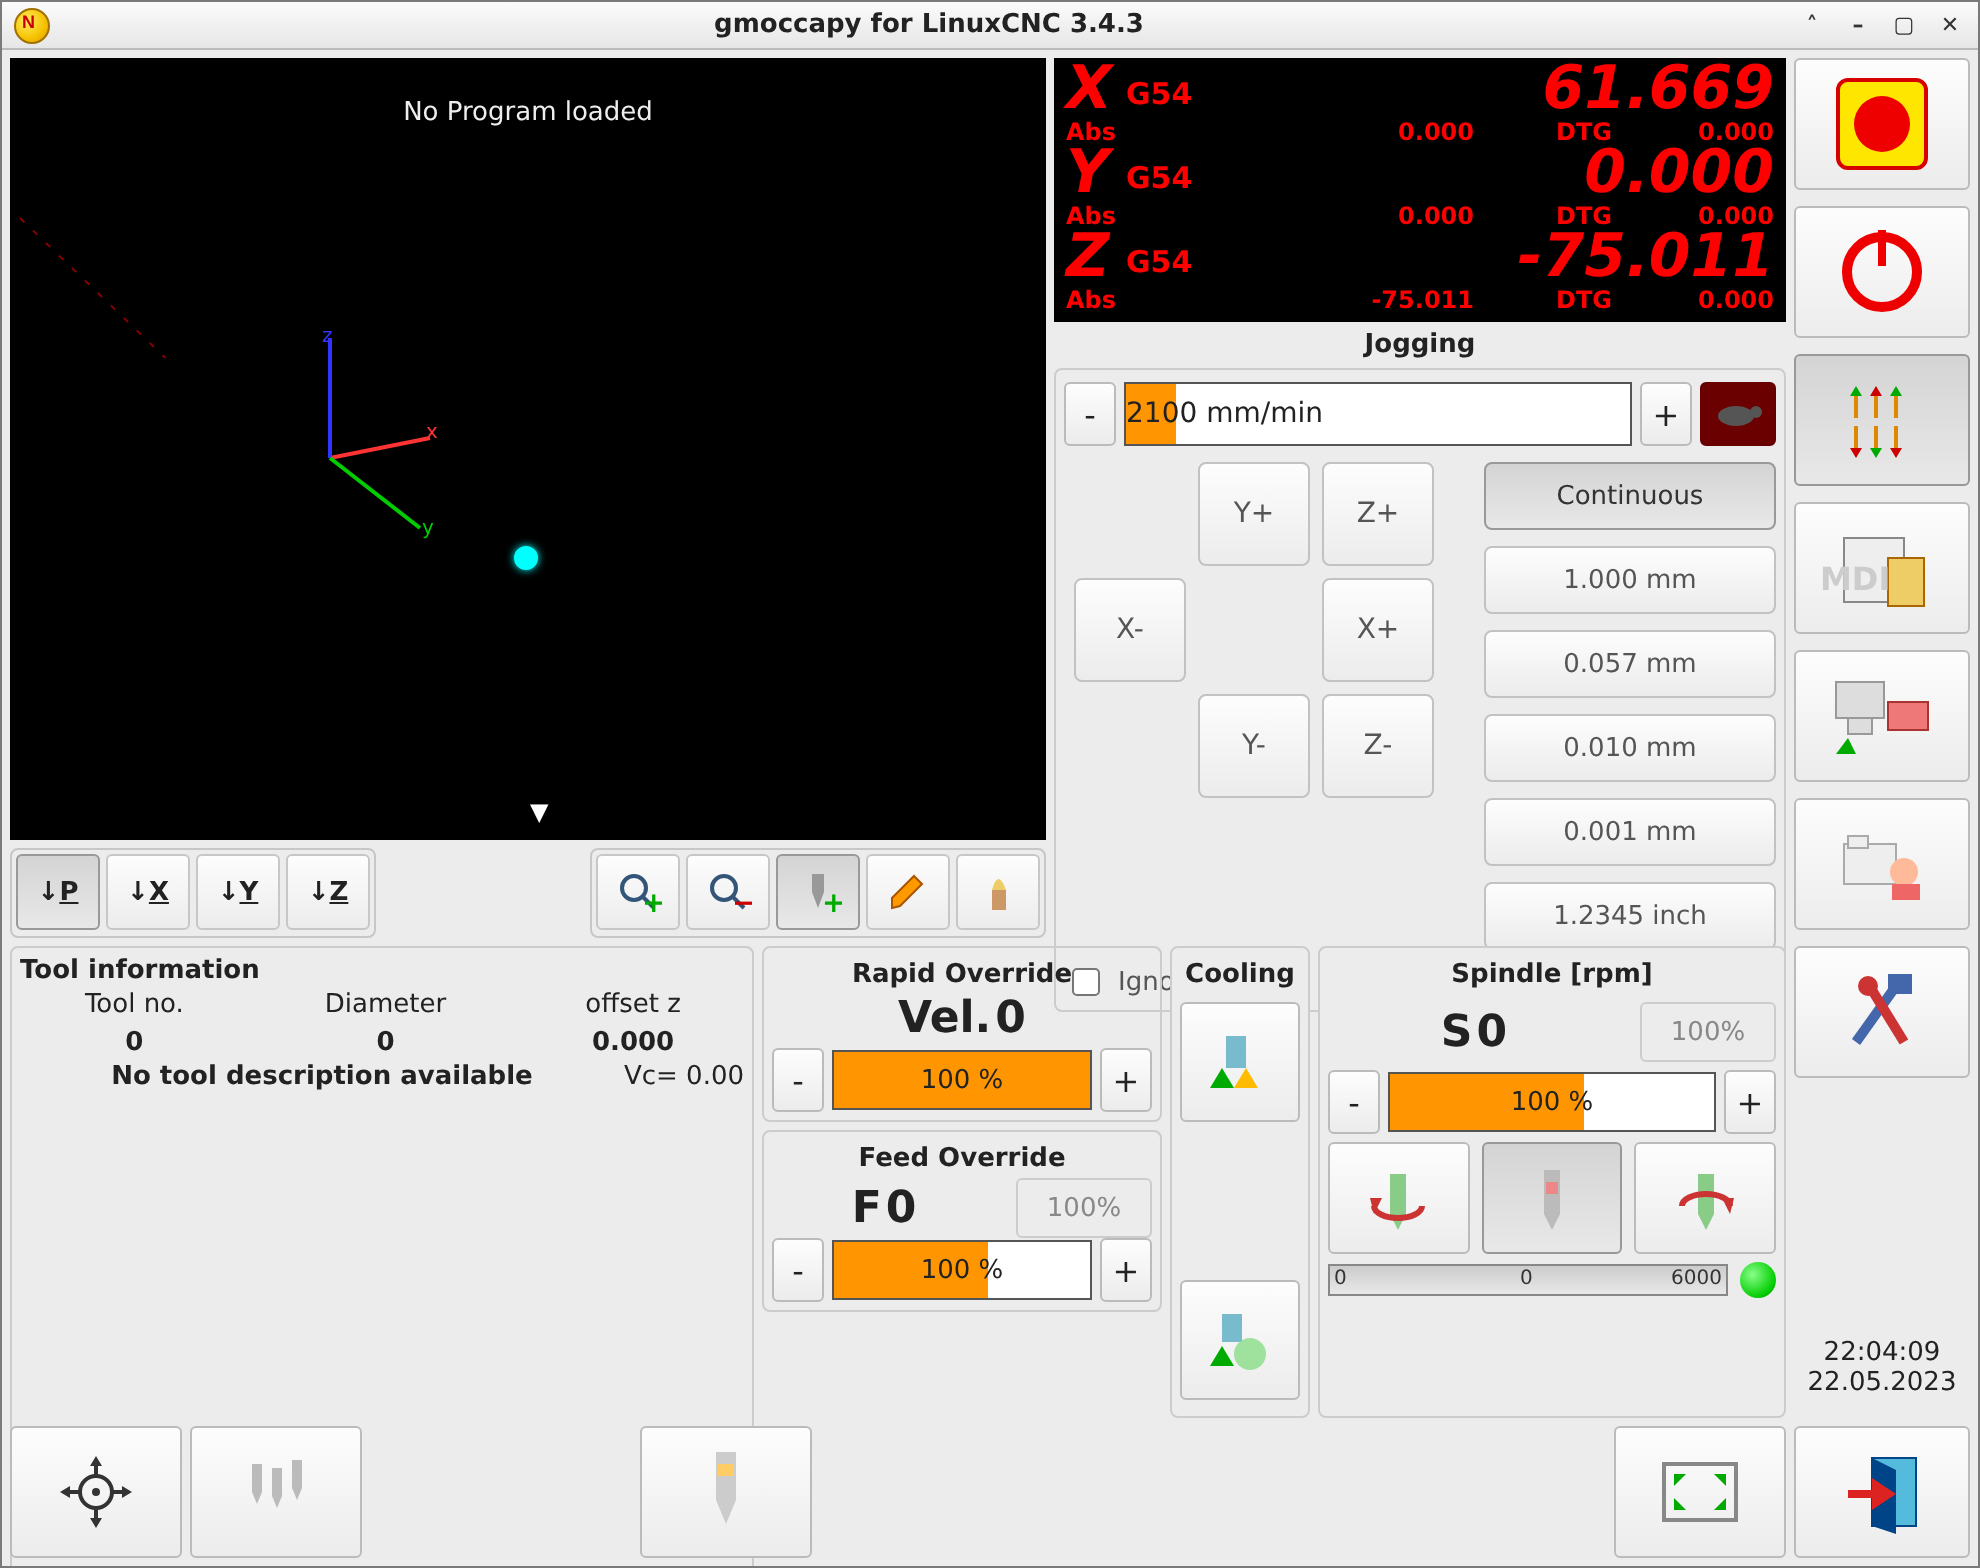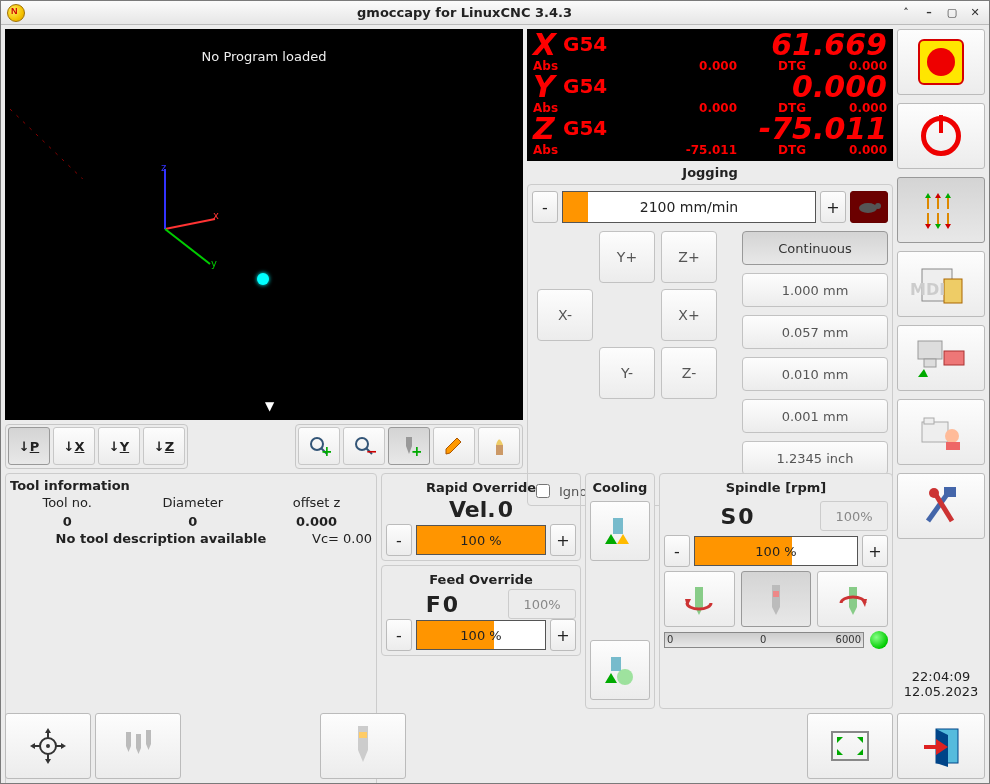--- a/index.html
+++ b/index.html
@@ -29,33 +29,33 @@
   .view-toolbar{height:45px;display:flex;gap:4px;}
   .tool-grp{display:flex;gap:3px;border:1px solid #c7c7c7;border-radius:4px;background:#ececec;padding:2px;}
   .btn{height:38px;min-width:42px;border:1px solid #c7c7c7;border-radius:3px;background:linear-gradient(#fdfdfd,#ececec);display:flex;align-items:center;justify-content:center;font-weight:bold;}
   .btn.pressed{background:linear-gradient(#d4d4d4,#e8e8e8);border-color:#999;}
   .btn.icon svg{width:24px;height:24px;}
   
   .right-col{flex:1;display:flex;flex-direction:column;gap:2px;min-width:0;}
   .dro{background:#000;padding:2px 6px 4px;font-family:"DejaVu Sans",sans-serif;}
   .dro-row{display:flex;align-items:flex-end;color:#f00;font-weight:bold;}
   .dro-axis{font-size:30px;font-style:italic;width:28px;line-height:28px;}
-  .dro-coord{font-size:20px;margin-left:2px;margin-bottom:3px;}
+  .dro-coord{font-size:15px;margin-left:2px;margin-bottom:3px;}
   .dro-val{flex:1;text-align:right;font-size:30px;font-style:italic;line-height:28px;}
   .dro-sub{display:flex;color:#f00;font-size:12px;font-weight:bold;}
   .dro-sub .lbl{width:40px;}
   .dro-sub .v{flex:1;text-align:right;}
   .dro-sub .dtg{width:50px;text-align:center;margin-left:30px;}
   .dro-sub .dv{width:70px;text-align:right;}
   .section-title{font-weight:bold;text-align:center;margin:2px 0;}
   .jog{border:1px solid #ccc;border-radius:4px;padding:4px;background:#ececec;flex:1;display:flex;flex-direction:column;}
   .jog-speed{display:flex;align-items:center;gap:4px;margin:2px 0 8px;}
   .speed-bar{flex:1;height:32px;border:1px solid #555;background:#fff;display:flex;align-items:center;position:relative;}
   .speed-fill{background:#ff9500;height:100%;}
-  .speed-text{position:absolute;width:100%;text-align:center;font-size:14px;}
+  .speed-text{position:absolute;width:100%;text-align:left;font-size:14px;}
   .sq-btn{width:26px;height:32px;border:1px solid #bbb;border-radius:3px;background:linear-gradient(#fdfdfd,#ececec);display:flex;align-items:center;justify-content:center;font-size:16px;}
   .turtle{width:38px;height:32px;border:1px solid #600;border-radius:3px;background:#6b0000;display:flex;align-items:center;justify-content:center;}
   .jog-grid{display:flex;gap:20px;flex:1;}
   .jog-pad{flex:0 0 190px;display:grid;grid-template-columns:repeat(3,56px);grid-template-rows:repeat(3,52px);gap:6px;justify-content:center;align-content:start;}
   .jog-btn{border:1px solid #c2c2c2;border-radius:4px;background:linear-gradient(#fdfdfd,#ececec);display:flex;align-items:center;justify-content:center;font-size:14px;color:#555;}
   .jog-btn.placeholder{visibility:hidden;}
   .step-col{flex:1;display:flex;flex-direction:column;gap:8px;}
   .step-btn{height:34px;border:1px solid #c2c2c2;border-radius:4px;background:linear-gradient(#fdfdfd,#ececec);display:flex;align-items:center;justify-content:center;color:#555;font-size:13px;}
   .step-btn.active{background:linear-gradient(#d4d4d4,#e8e8e8);border-color:#999;color:#333;}
   .ignore{display:flex;align-items:center;gap:6px;margin-top:6px;color:#555;}
@@ -514,21 +514,21 @@
       <div class="side-btn">
           <svg width="46" height="46">
             <line x1="10" y1="38" x2="30" y2="10" stroke="#46a" stroke-width="5"></line>
             <rect x="26" y="4" width="12" height="10" fill="#46a"></rect>
             <line x1="34" y1="38" x2="18" y2="12" stroke="#c33" stroke-width="5"></line>
             <circle cx="16" cy="10" r="5" fill="#c33"></circle>
           </svg>
         </div>
       <div class="side-time">
         <div>22:04:09</div>
-        <div>12.05.2023</div>
+        <div>22.05.2023</div>
       </div>
       <div class="side-btn">
           <svg width="46" height="46">
             <rect x="18" y="6" width="22" height="34" fill="#5bd" stroke="#048"></rect>
             <polygon points="18,6 30,12 30,44 18,40" fill="#048"></polygon>
             <polygon points="6,22 18,22 18,16 30,24 18,32 18,26 6,26" fill="#d22"></polygon>
           </svg>
         </div>
     </div>
   </div>

